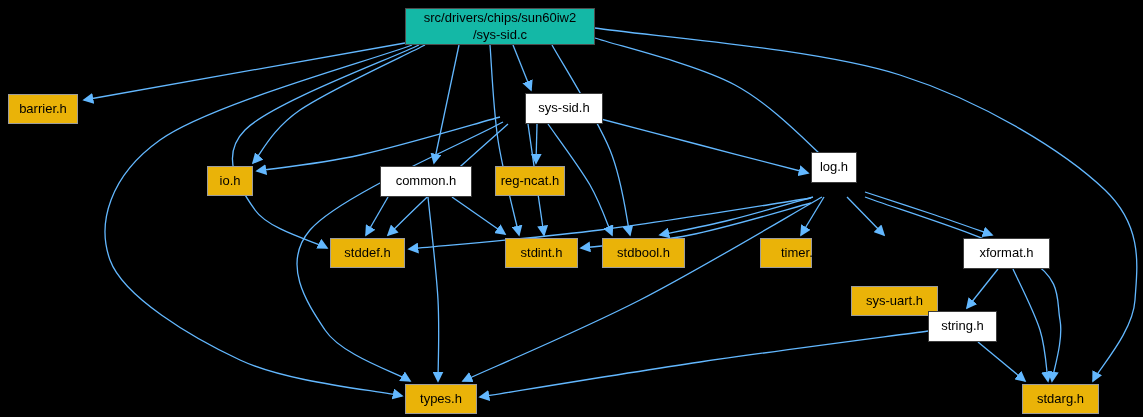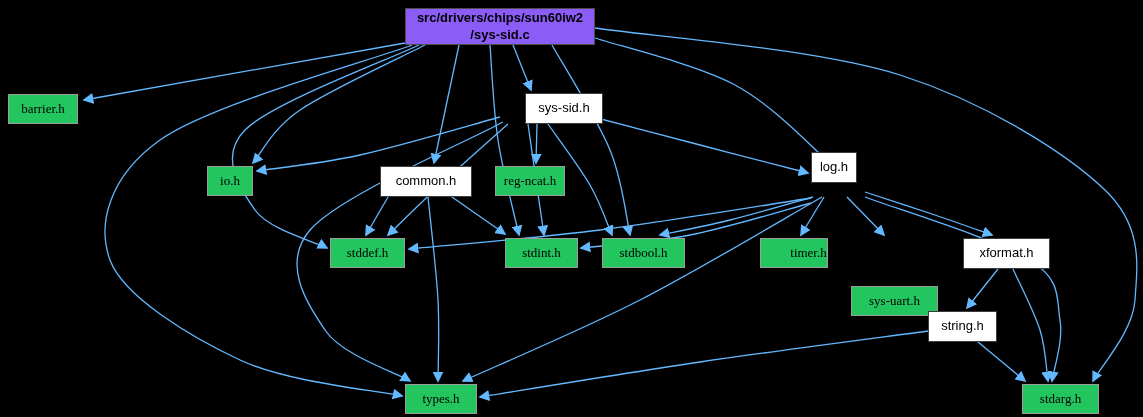--- a/index.html
+++ b/index.html
@@ -2,23 +2,23 @@
 <html><head>
 <meta charset="utf-8">
 <style>
   html,body{margin:0;padding:0;background:#000;}
   #stage{position:relative;width:1143px;height:417px;background:#000;overflow:hidden;
          font-family:"Liberation Sans","DejaVu Sans",sans-serif;}
   #edges{position:absolute;left:0;top:0;width:1143px;height:417px;}
   .node{position:absolute;display:flex;align-items:center;justify-content:center;
         text-align:center;color:#000;box-sizing:border-box;white-space:pre-line;
         font-size:13px;line-height:1.25;padding:0 4px;}
-  .node.root{background:#8b5cf6;border:1.5px solid #4d4d4d;font-weight:bold;}
+  .node.root{background:#14b8a6;border:1.5px solid #4d4d4d;}
   .node.open{background:#ffffff;border:1.4px solid #3c3c3c;}
-  .node.leaf{background:#22c55e;border:1.4px solid #9c9c9c;font-family:Liberation Serif, serif;}
+  .node.leaf{background:#eab308;border:1.4px solid #9c9c9c;}
 </style>
 </head>
 <body>
 
 <div id="stage" style="background: rgb(0, 0, 0);">
   <svg id="edges" viewBox="0 0 1143 417" xmlns="http://www.w3.org/2000/svg">
     <defs>
       <marker id="arr" viewBox="0 0 10 10" refX="8.5" refY="5" markerWidth="11" markerHeight="11" markerUnits="userSpaceOnUse" orient="auto-start-reverse">
         <path d="M0,0 L10,5 L0,10 z" fill="#63b8ff"></path>
       </marker>
@@ -63,20 +63,20 @@
 /sys-sid.c</div>
       <div class="node leaf" style="left: 8px; top: 94px; width: 70px; height: 30px;">barrier.h</div>
       <div class="node open" style="left: 500px; top: 93px; width: 78px; height: 31px; margin-left: 25px;">sys-sid.h</div>
       <div class="node leaf" style="left: 207px; top: 166px; width: 46px; height: 30px;">io.h</div>
       <div class="node open" style="left: 380px; top: 166px; width: 92px; height: 31px;">common.h</div>
       <div class="node leaf" style="left: 495px; top: 166px; width: 70px; height: 30px;">reg-ncat.h</div>
       <div class="node open" style="left: 811px; top: 152px; width: 46px; height: 31px;">log.h</div>
       <div class="node leaf" style="left: 330px; top: 238px; width: 75px; height: 30px;">stddef.h</div>
       <div class="node leaf" style="left: 505px; top: 238px; width: 73px; height: 30px;">stdint.h</div>
       <div class="node leaf" style="left: 602px; top: 238px; width: 83px; height: 30px;">stdbool.h</div>
-      <div class="node leaf" style="left: 760px; top: 238px; width: 68px; height: 30px; padding-left: 33px;">timer.h</div>
+      <div class="node leaf" style="left: 760px; top: 238px; width: 52px; height: 30px; padding-left: 33px;">timer.h</div>
       <div class="node leaf" style="left: 851px; top: 238px; width: 87px; height: 30px; margin-top: 48px;">sys-uart.h</div>
       <div class="node open" style="left: 963px; top: 238px; width: 87px; height: 31px;">xformat.h</div>
       <div class="node open" style="left: 928px; top: 311px; width: 69px; height: 31px;">string.h</div>
       <div class="node leaf" style="left: 405px; top: 384px; width: 72px; height: 30px;">types.h</div>
       <div class="node leaf" style="left: 1022px; top: 384px; width: 77px; height: 30px;">stdarg.h</div>
     </div>
 </div>
 
 </body></html>

